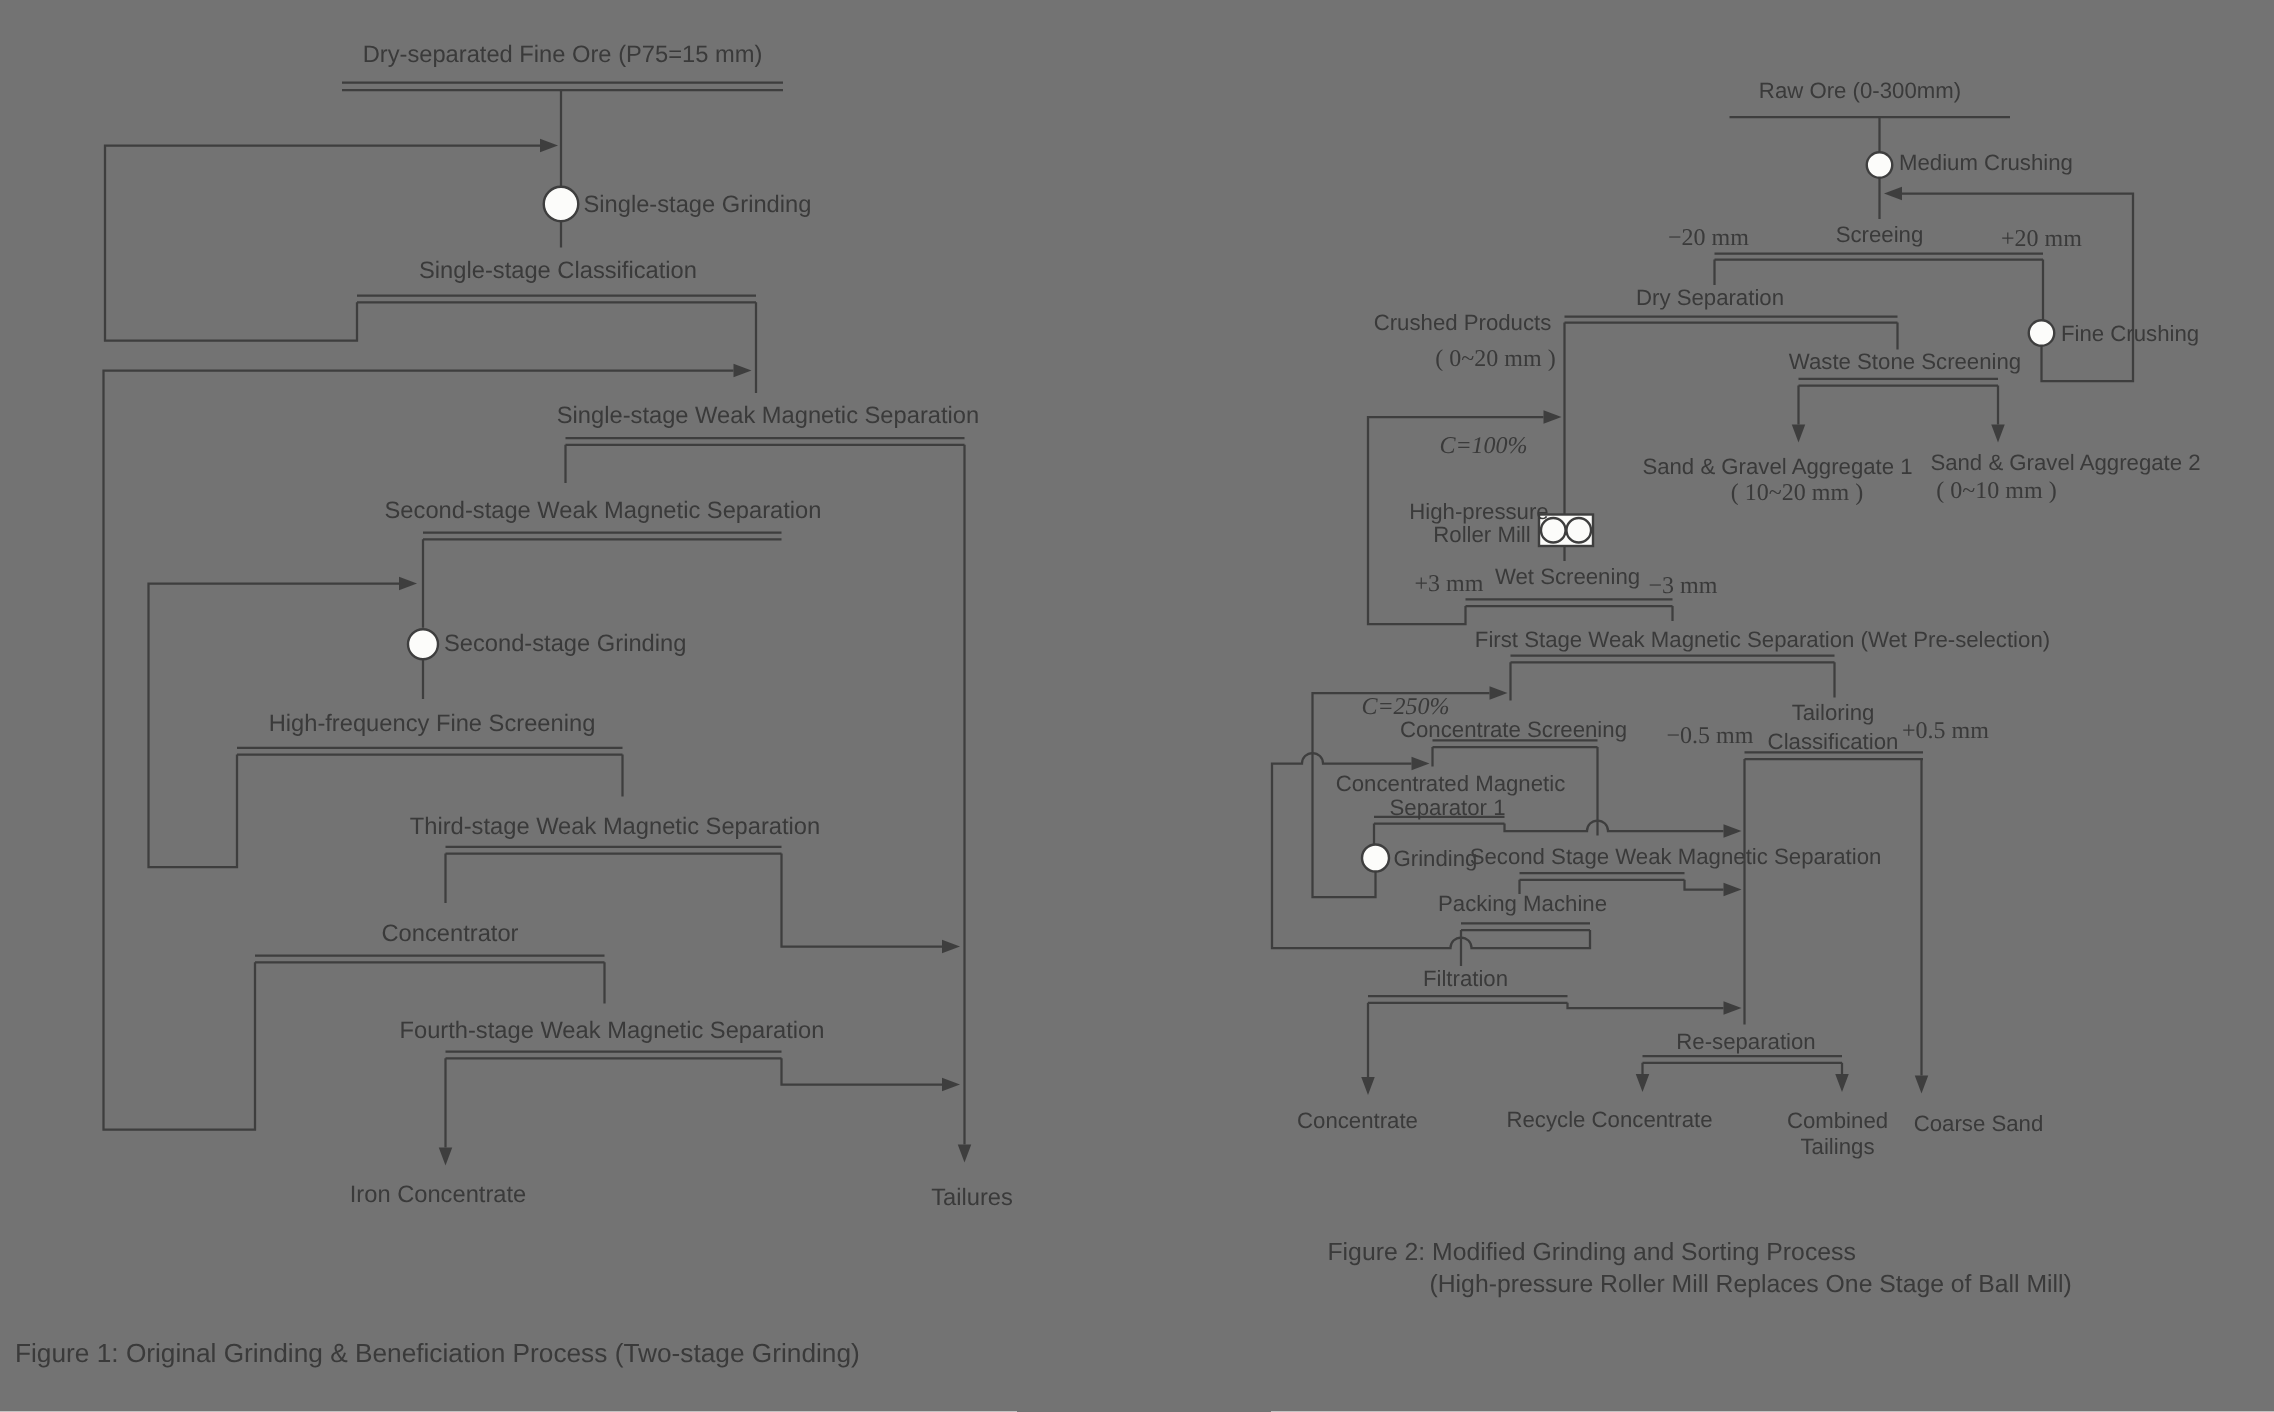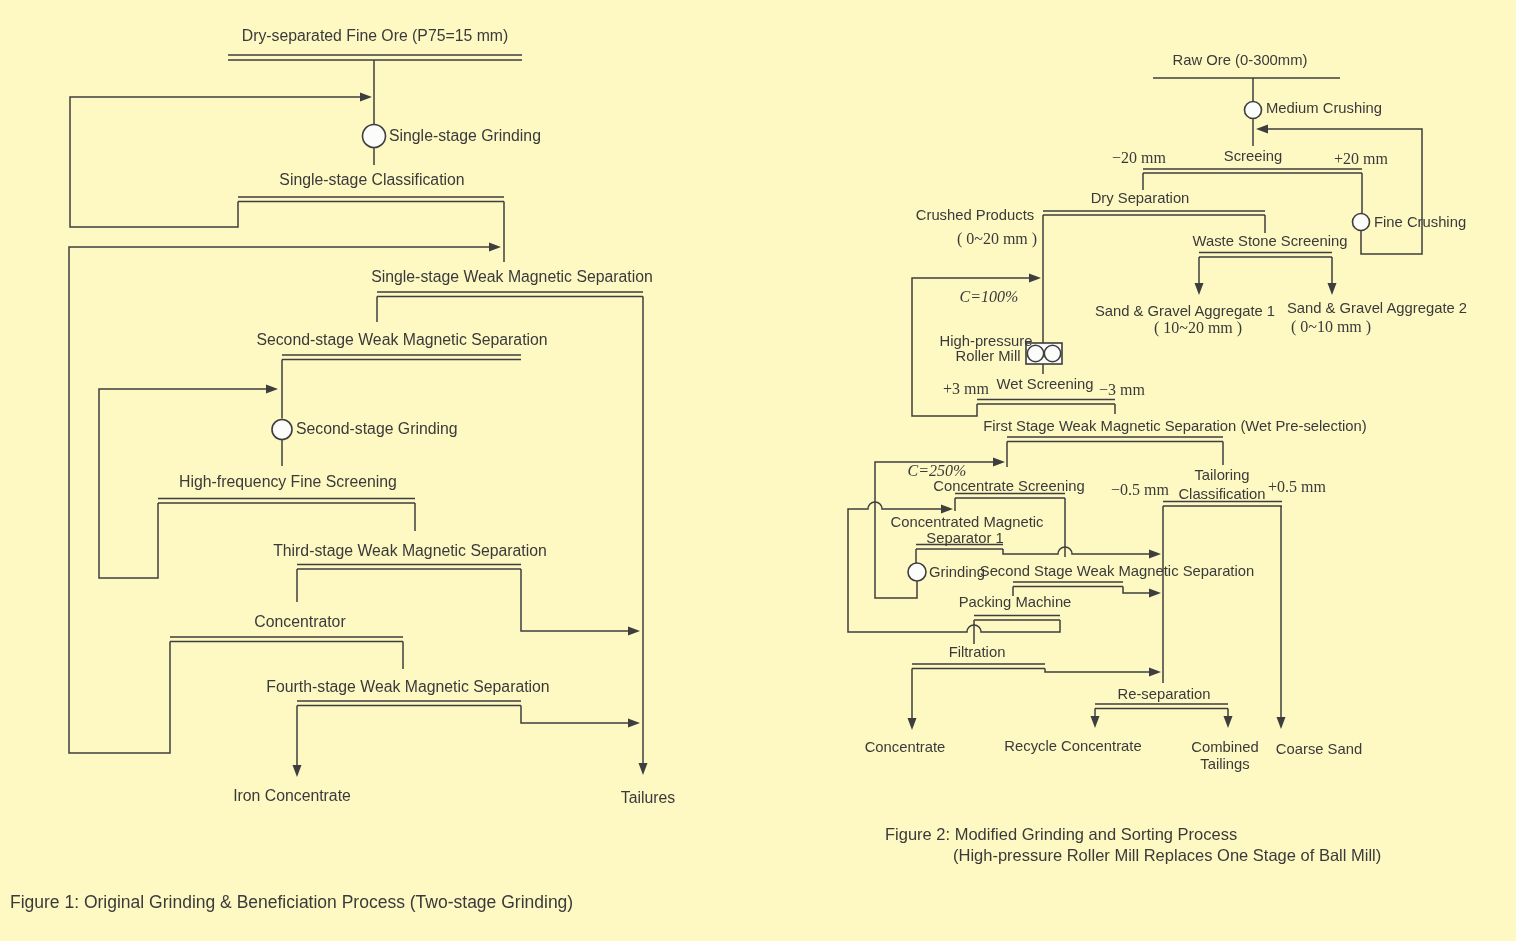--- a/index.html
+++ b/index.html
@@ -1,16 +1,16 @@
 <!DOCTYPE html>
 <html><head>
 <meta charset="utf-8">
 <style>
   html,body{margin:0;padding:0;background:#ffffff;}
-  #page{position:relative;width:1516px;height:941px;background:#fef9c3;overflow:hidden;}
+  #page{position:relative;width:1516px;height:941px;background:#737373;overflow:hidden;}
   svg{position:absolute;left:0;top:0;}
   .ln{stroke:#3e3e3e;stroke-width:1.5;fill:none;}
   .mill{fill:#fcfcfa;stroke:#3e3e3e;stroke-width:1.6;}
   .ah{fill:#3e3e3e;stroke:none;}
   text{fill:#3a3a3a;font-family:"Liberation Sans",sans-serif;}
   .f1{font-size:15.8px;}
   .f2{font-size:14.8px;}
   .ser{font-family:"Liberation Serif",serif;font-size:16px;}
   .seri{font-family:"Liberation Serif",serif;font-size:16px;font-style:italic;}
   .cap1{font-size:17.5px;}

